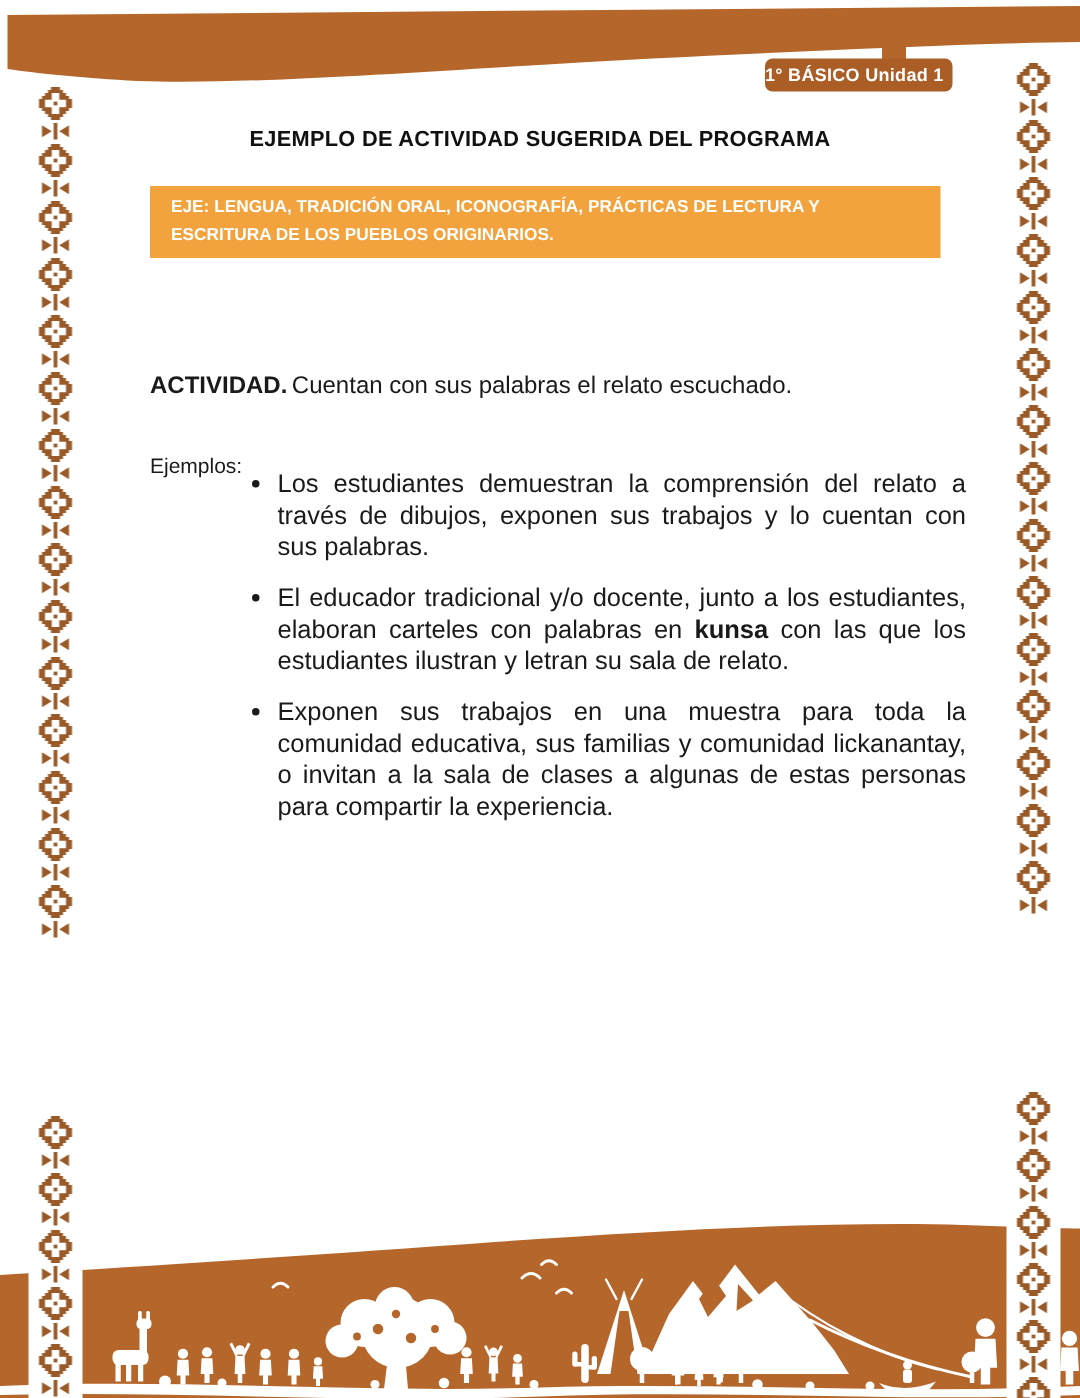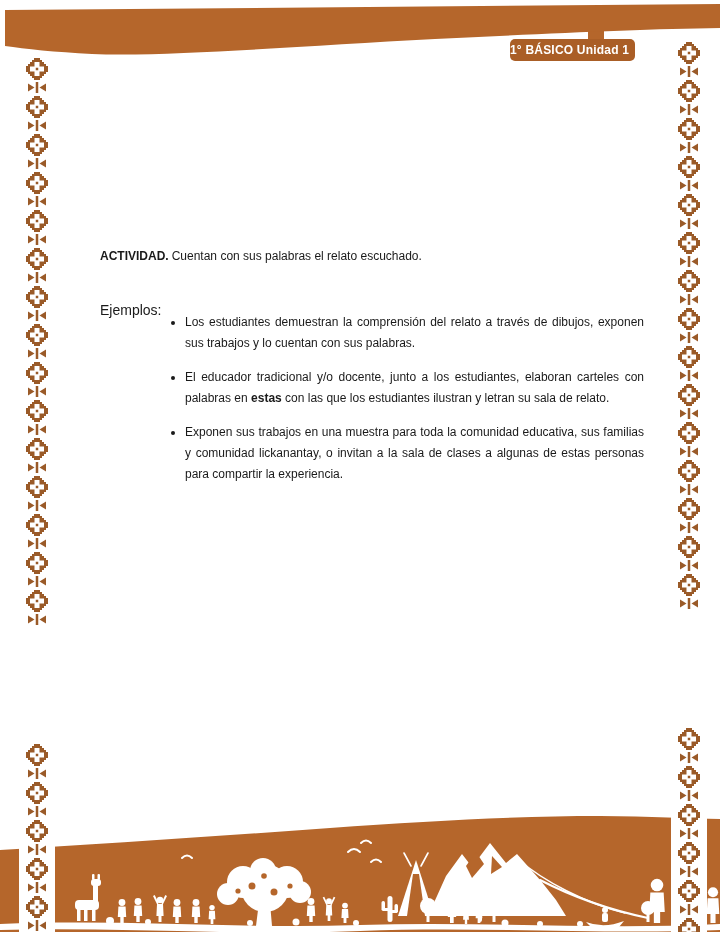--- a/index.html
+++ b/index.html
@@ -31,29 +31,29 @@
   .banner{
     position:absolute;left:100px;top:124px;width:499px;
     background:var(--c-banner,#f3a33d);color:var(--c-banner_text,#fff);
     font-size:11.5px;font-weight:bold;line-height:19px;padding:5px 14px;
   }
   .contexto{
     position:absolute;left:100px;top:196px;width:520px;
     font-size:12.5px;font-weight:bold;color:#111;
   }
   .actividad{
-    position:absolute;left:100px;top:249px;width:520px;margin:0;font-size:12px;
+    position:absolute;left:100px;top:249px;width:520px;margin:0;font-size:16px;
   }
   .actividad .b{font-weight:bold;margin-right:3px;}
   .ejemplos{
     position:absolute;left:100px;top:302px;font-size:14px;
   }
   #bullet-list{
     position:absolute;left:163px;top:312px;width:459px;margin:0;padding:0 0 0 22px;
-    font-size:12px;line-height:21px;
+    font-size:17px;line-height:21px;
   }
   #bullet-list li{margin-bottom:13px;text-align:justify;}
   #bullet-list .bold{font-weight:bold;}
   .footer-scene{position:absolute;left:0;top:740px;z-index:1;}
   .orn{position:absolute;z-index:2;}
   .orn.l1{left:25px;top:58px;}
   .orn.l2{left:25px;top:744px;}
   .orn.r1{left:677px;top:42px;}
   .orn.r2{left:677px;top:728px;}
 </style>
@@ -64,30 +64,32 @@
 
   <svg class="top-band" width="720" height="64" viewBox="0 0 720 64" aria-hidden="true">
     <rect class="f-band" x="588" y="26" width="16" height="18"></rect>
     <path class="f-band" d="M5,10 L720,4 L720,28 C640,29 540,34 435,39 C300,46 170,57 92,54 C55,52 25,49 5,46 Z"></path>
   </svg>
 
   <div class="badge">
     <span>1° BÁSICO Unidad 1</span>
   </div>
 
-
+  <h1 class="title">EJEMPLO DE ACTIVIDAD SUGERIDA DEL PROGRAMA</h1>
+
+  <div class="banner">EJE: LENGUA, TRADICIÓN ORAL, ICONOGRAFÍA, PRÁCTICAS DE LECTURA Y ESCRITURA DE LOS PUEBLOS ORIGINARIOS.</div>
 
 
   <p class="actividad"><span class="b">ACTIVIDAD.</span><span>Cuentan con sus palabras el relato escuchado.</span></p>
 
   <div class="ejemplos">Ejemplos:</div>
 
   <ul id="bullet-list">
       <li><span>Los estudiantes demuestran la comprensión del relato a través de dibujos, exponen sus trabajos y lo cuentan con sus palabras.</span></li>
-      <li><span>El educador tradicional y/o docente, junto a los estudiantes, elaboran carteles con palabras en </span><span class="bold">estas</span><span> con las que los estudiantes ilustran y letran su sala de relato.</span></li>
+      <li><span>El educador tradicional y/o docente, junto a los estudiantes, elaboran carteles con palabras en </span><span class="bold">kunsa</span><span> con las que los estudiantes ilustran y letran su sala de relato.</span></li>
       <li><span>Exponen sus trabajos en una muestra para toda la comunidad educativa, sus familias y comunidad lickanantay, o invitan a la sala de clases a algunas de estas personas para compartir la experiencia.</span></li>
     </ul>
 
   <svg class="footer-scene" width="720" height="192" viewBox="0 0 720 192" aria-hidden="true">
     <defs>
       <g id="psn" fill="#fff">
         <circle cx="0" cy="-20.5" r="3.4"></circle>
         <path d="M-3.6,-16.5 L3.6,-16.5 L4.2,-6 L1.7,-6 L1.7,0 L-1.7,0 L-1.7,-6 L-4.2,-6 Z"></path>
       </g>
       <g id="psnUp" fill="#fff">

